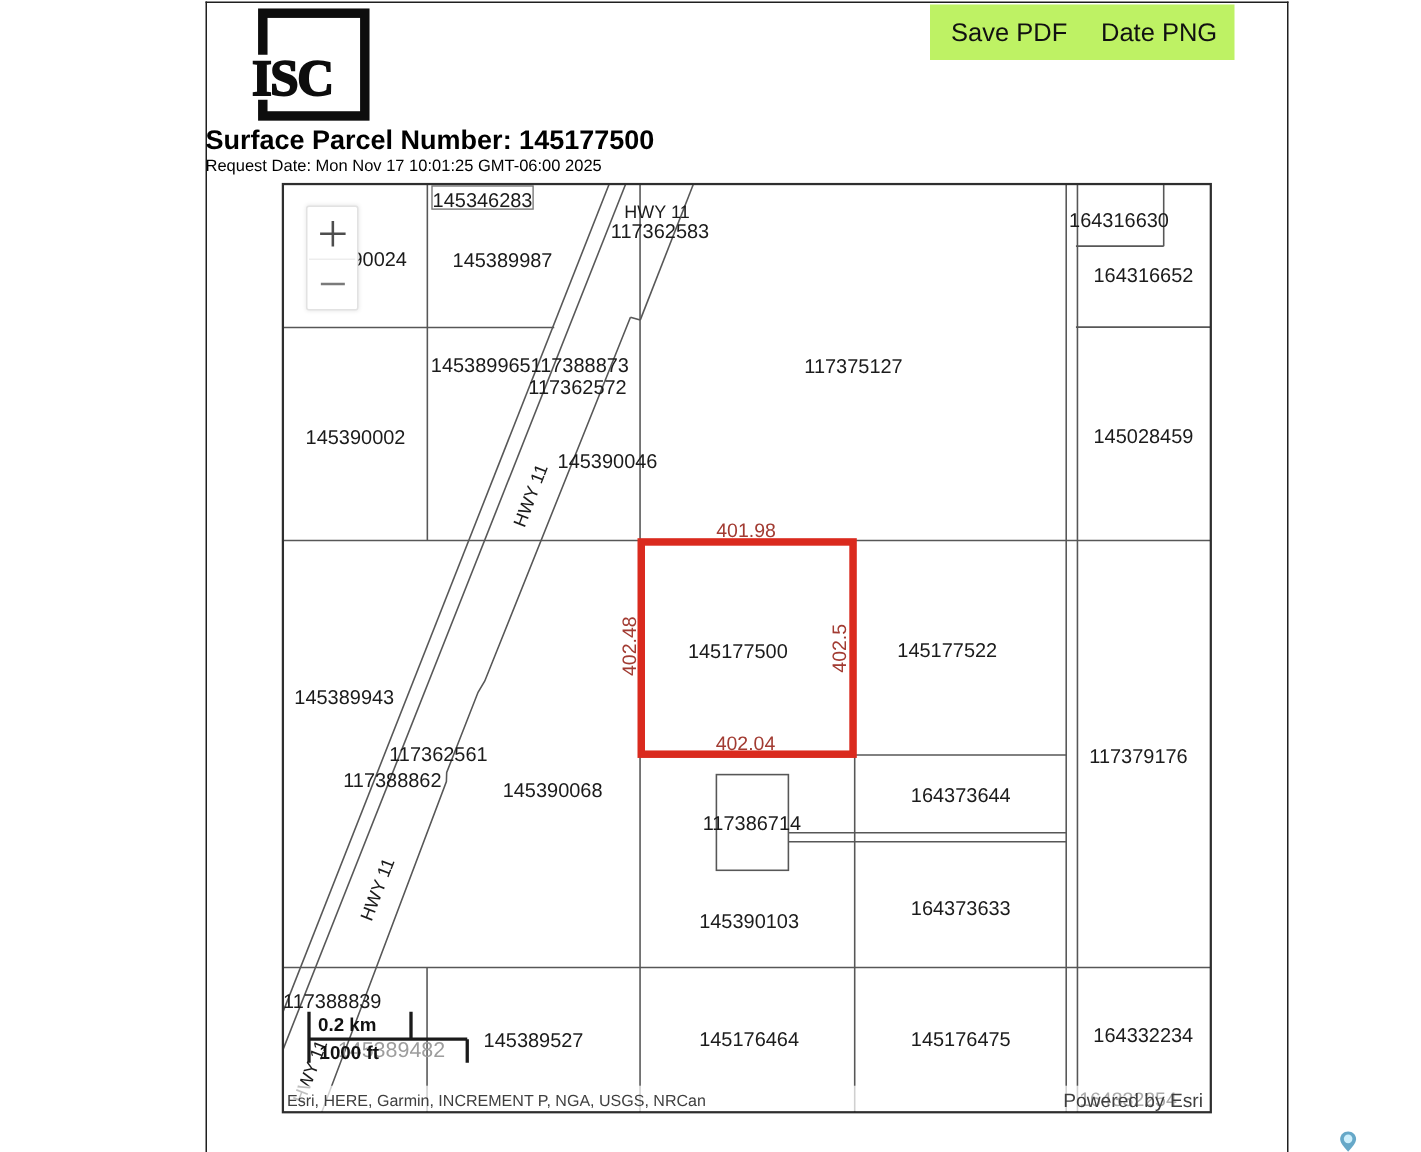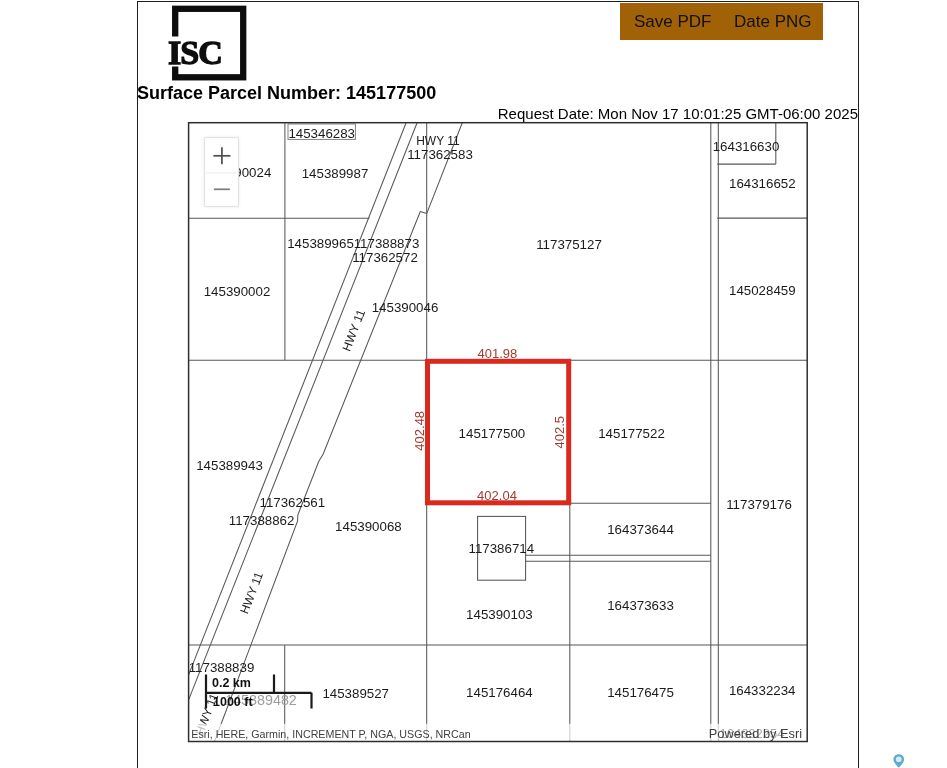--- a/index.html
+++ b/index.html
@@ -10,28 +10,28 @@
 <body>
 
 <div class="abs" style="left:137px;top:1px;width:719.5px;height:767px;border:1.6px solid #1f1f1f;border-bottom:none;"></div>
 
 <svg class="abs" style="left:165px;top:0px;" width="90" height="86" viewBox="0 0 90 86">
   <rect x="10.2" y="8.8" width="68" height="68.5" fill="none" stroke="#0d0d0d" stroke-width="6.3"></rect>
   <rect x="4" y="36.5" width="12.5" height="30" fill="#ffffff"></rect>
   <text x="3" y="63.5" font-family="'Liberation Serif',serif" font-weight="bold" font-size="34px" letter-spacing="-1px" fill="#0d0d0d" stroke="#0d0d0d" stroke-width="1.3">ISC</text>
 </svg>
 
-<div class="abs" style="left:619.5px;top:3px;width:203px;height:37px;background:#a16207;font-size:17px;color:#111;">
+<div class="abs" style="left:619.5px;top:3px;width:203px;height:37px;background:#bef264;font-size:17px;color:#111;">
   <span class="abs" style="left:14.5px;top:9px;">Save PDF</span>
   <span class="abs" style="left:114.5px;top:9px;">Date PNG</span>
 </div>
 
 <div class="abs" style="left:137px;top:82.8px;width:721px;text-align:left;font-size:18px;font-weight:bold;color:#000;">Surface Parcel Number: 145177500</div>
 
-<div class="abs" style="left:137px;top:104.5px;width:721px;text-align:right;font-size:15px;color:#000;">Request Date: Mon Nov 17 10:01:25 GMT-06:00 2025</div>
+<div class="abs" style="left:137px;top:104.5px;width:721px;text-align:left;font-size:11px;color:#000;">Request Date: Mon Nov 17 10:01:25 GMT-06:00 2025</div>
 
 <svg class="abs" style="left:0;top:0;" width="947" height="768" viewBox="0 0 947 768">
   <defs>
     <clipPath id="mc">
         <rect x="188.6" y="122.7" width="618.6" height="618.8"></rect>
       </clipPath>
   </defs>
   <g clip-path="url(#mc)">
     <g stroke="#575757" stroke-width="1.05" fill="none">
       <path d="M188.6,218.3 H369.5"></path>

